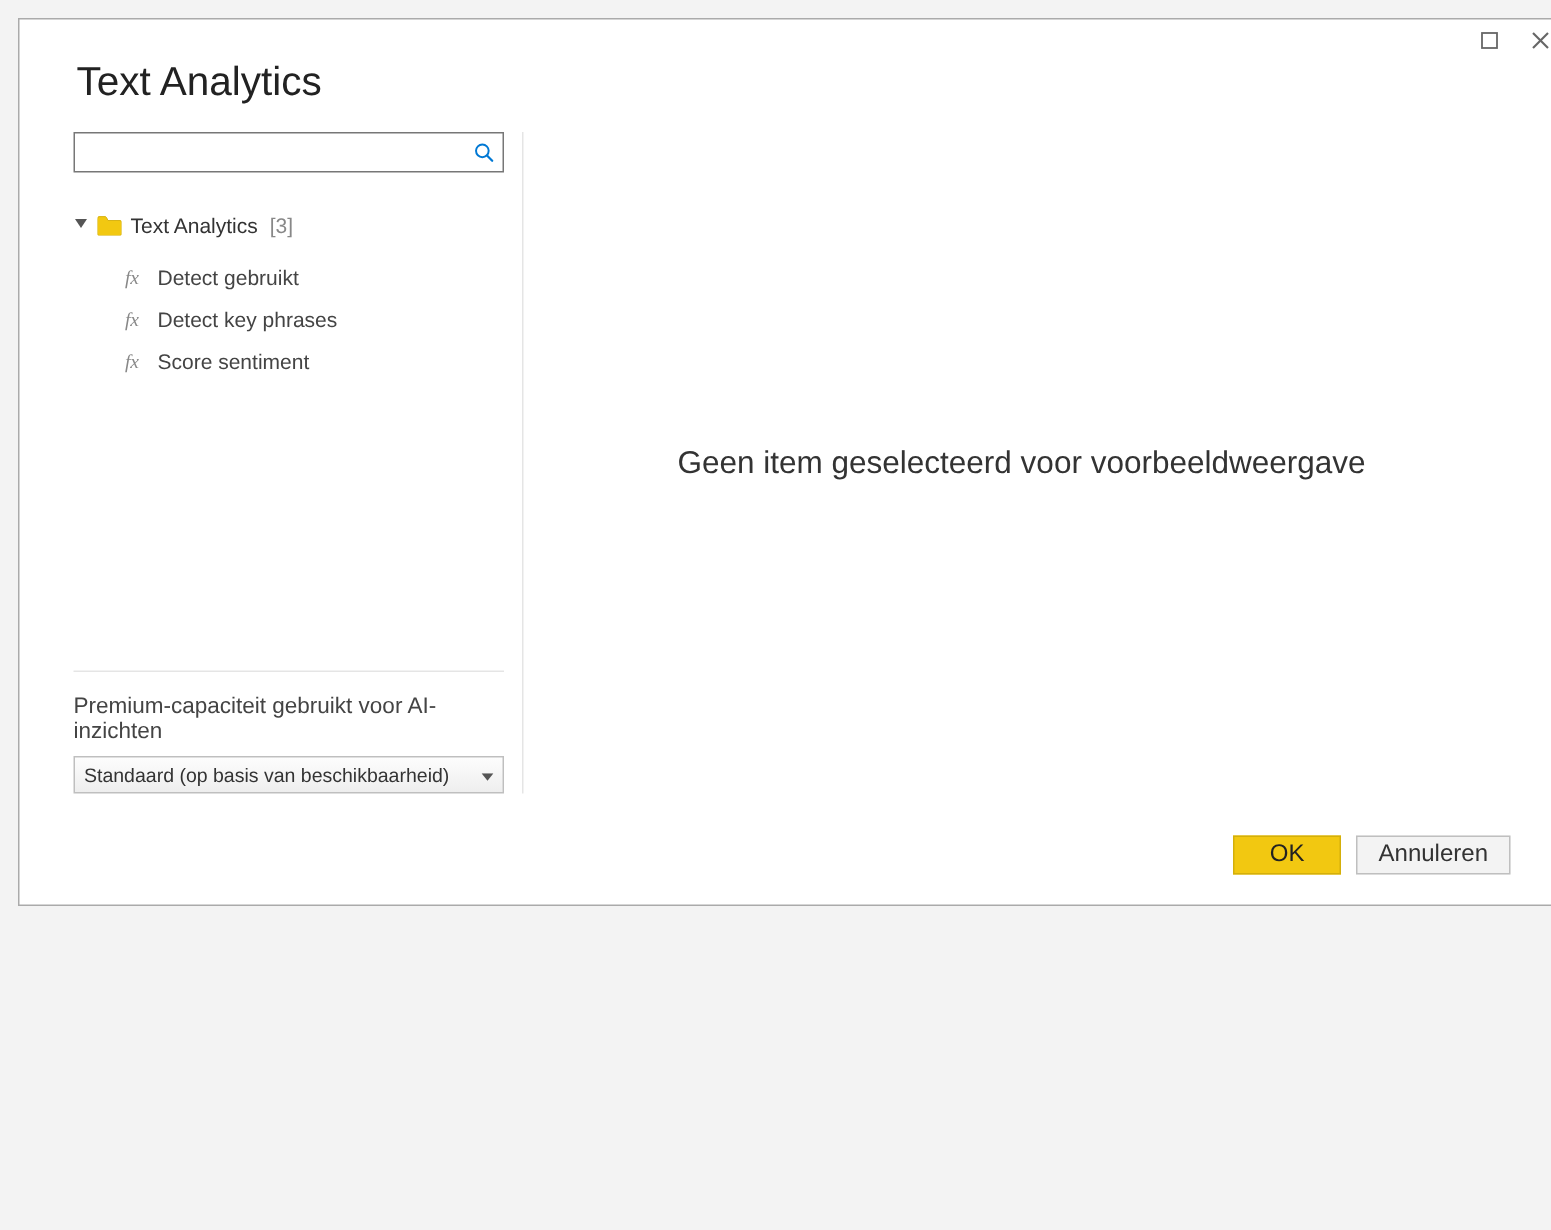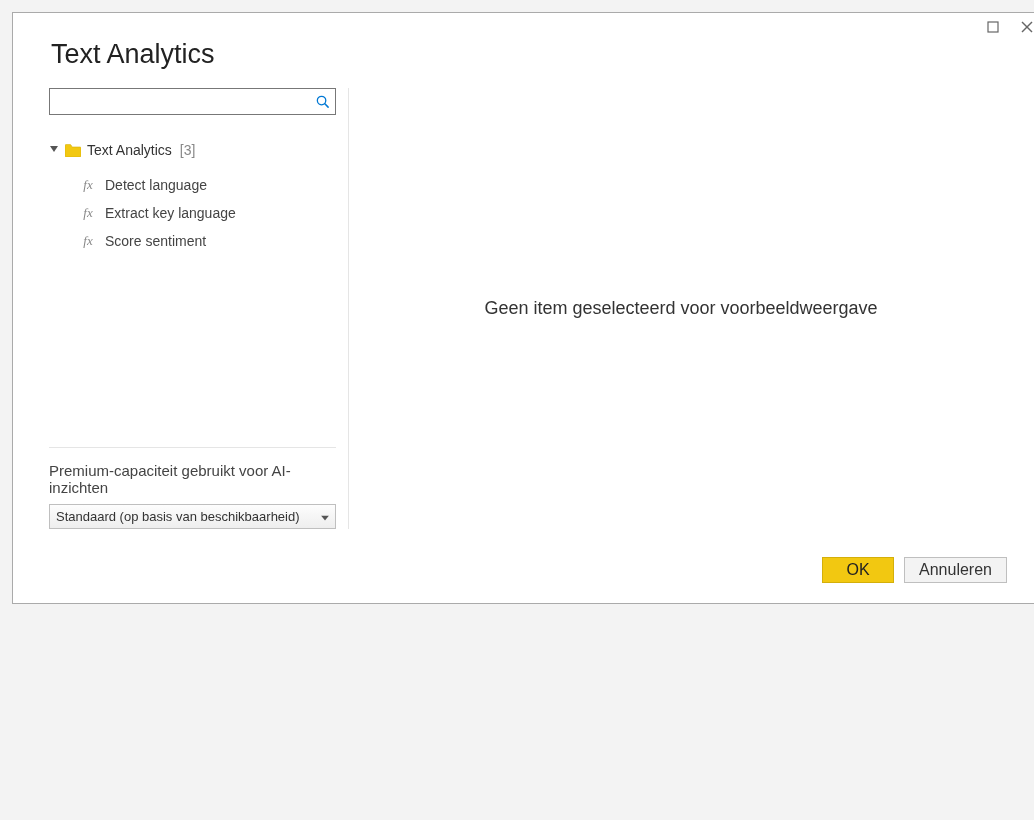--- a/index.html
+++ b/index.html
@@ -153,21 +153,21 @@
     position: absolute;
     right: 6px; top: 50%; transform: translateY(-50%);
     color: #555;
   }
   .preview-pane {
     flex: 1;
     display: flex;
     align-items: center;
     justify-content: center;
     color: #333;
-    font-size: 18px;
+    font-size: 21px;
     font-weight: 300;
     padding: 0 20px;
   }
   .preview-pane span { text-align: center; }
   .button-bar {
     display: flex;
     justify-content: flex-end;
     gap: 10px;
     padding-top: 28px;
     padding-right: 6px;
@@ -237,25 +237,25 @@
               <svg width="16" height="13" viewBox="0 0 16 13">
                 <path d="M0 2 L0 12 Q0 13 1 13 L15 13 Q16 13 16 12 L16 4 Q16 3 15 3 L7 3 L6 1 Q5.6 0.4 5 0.4 L1 0.4 Q0 0.4 0 2 Z" fill="#f2c811" stroke="#d4af0a" stroke-width="0.6"></path>
               </svg>
             </span>
             <span>Text Analytics</span>
             <span class="tree-count">[3]</span>
           </div>
           <div class="tree-children">
             <div class="tree-child">
               <span class="fx-icon">fx</span>
-              <span>Detect language</span>
+              <span>Detect gebruikt</span>
             </div>
             <div class="tree-child">
               <span class="fx-icon">fx</span>
-              <span>Extract key language</span>
+              <span>Detect key phrases</span>
             </div>
             <div class="tree-child">
               <span class="fx-icon">fx</span>
               <span>Score sentiment</span>
             </div>
           </div>
         </div>
 
         <div class="sidebar-footer">
           <div class="footer-label">Premium-capaciteit gebruikt voor AI-inzichten</div>

